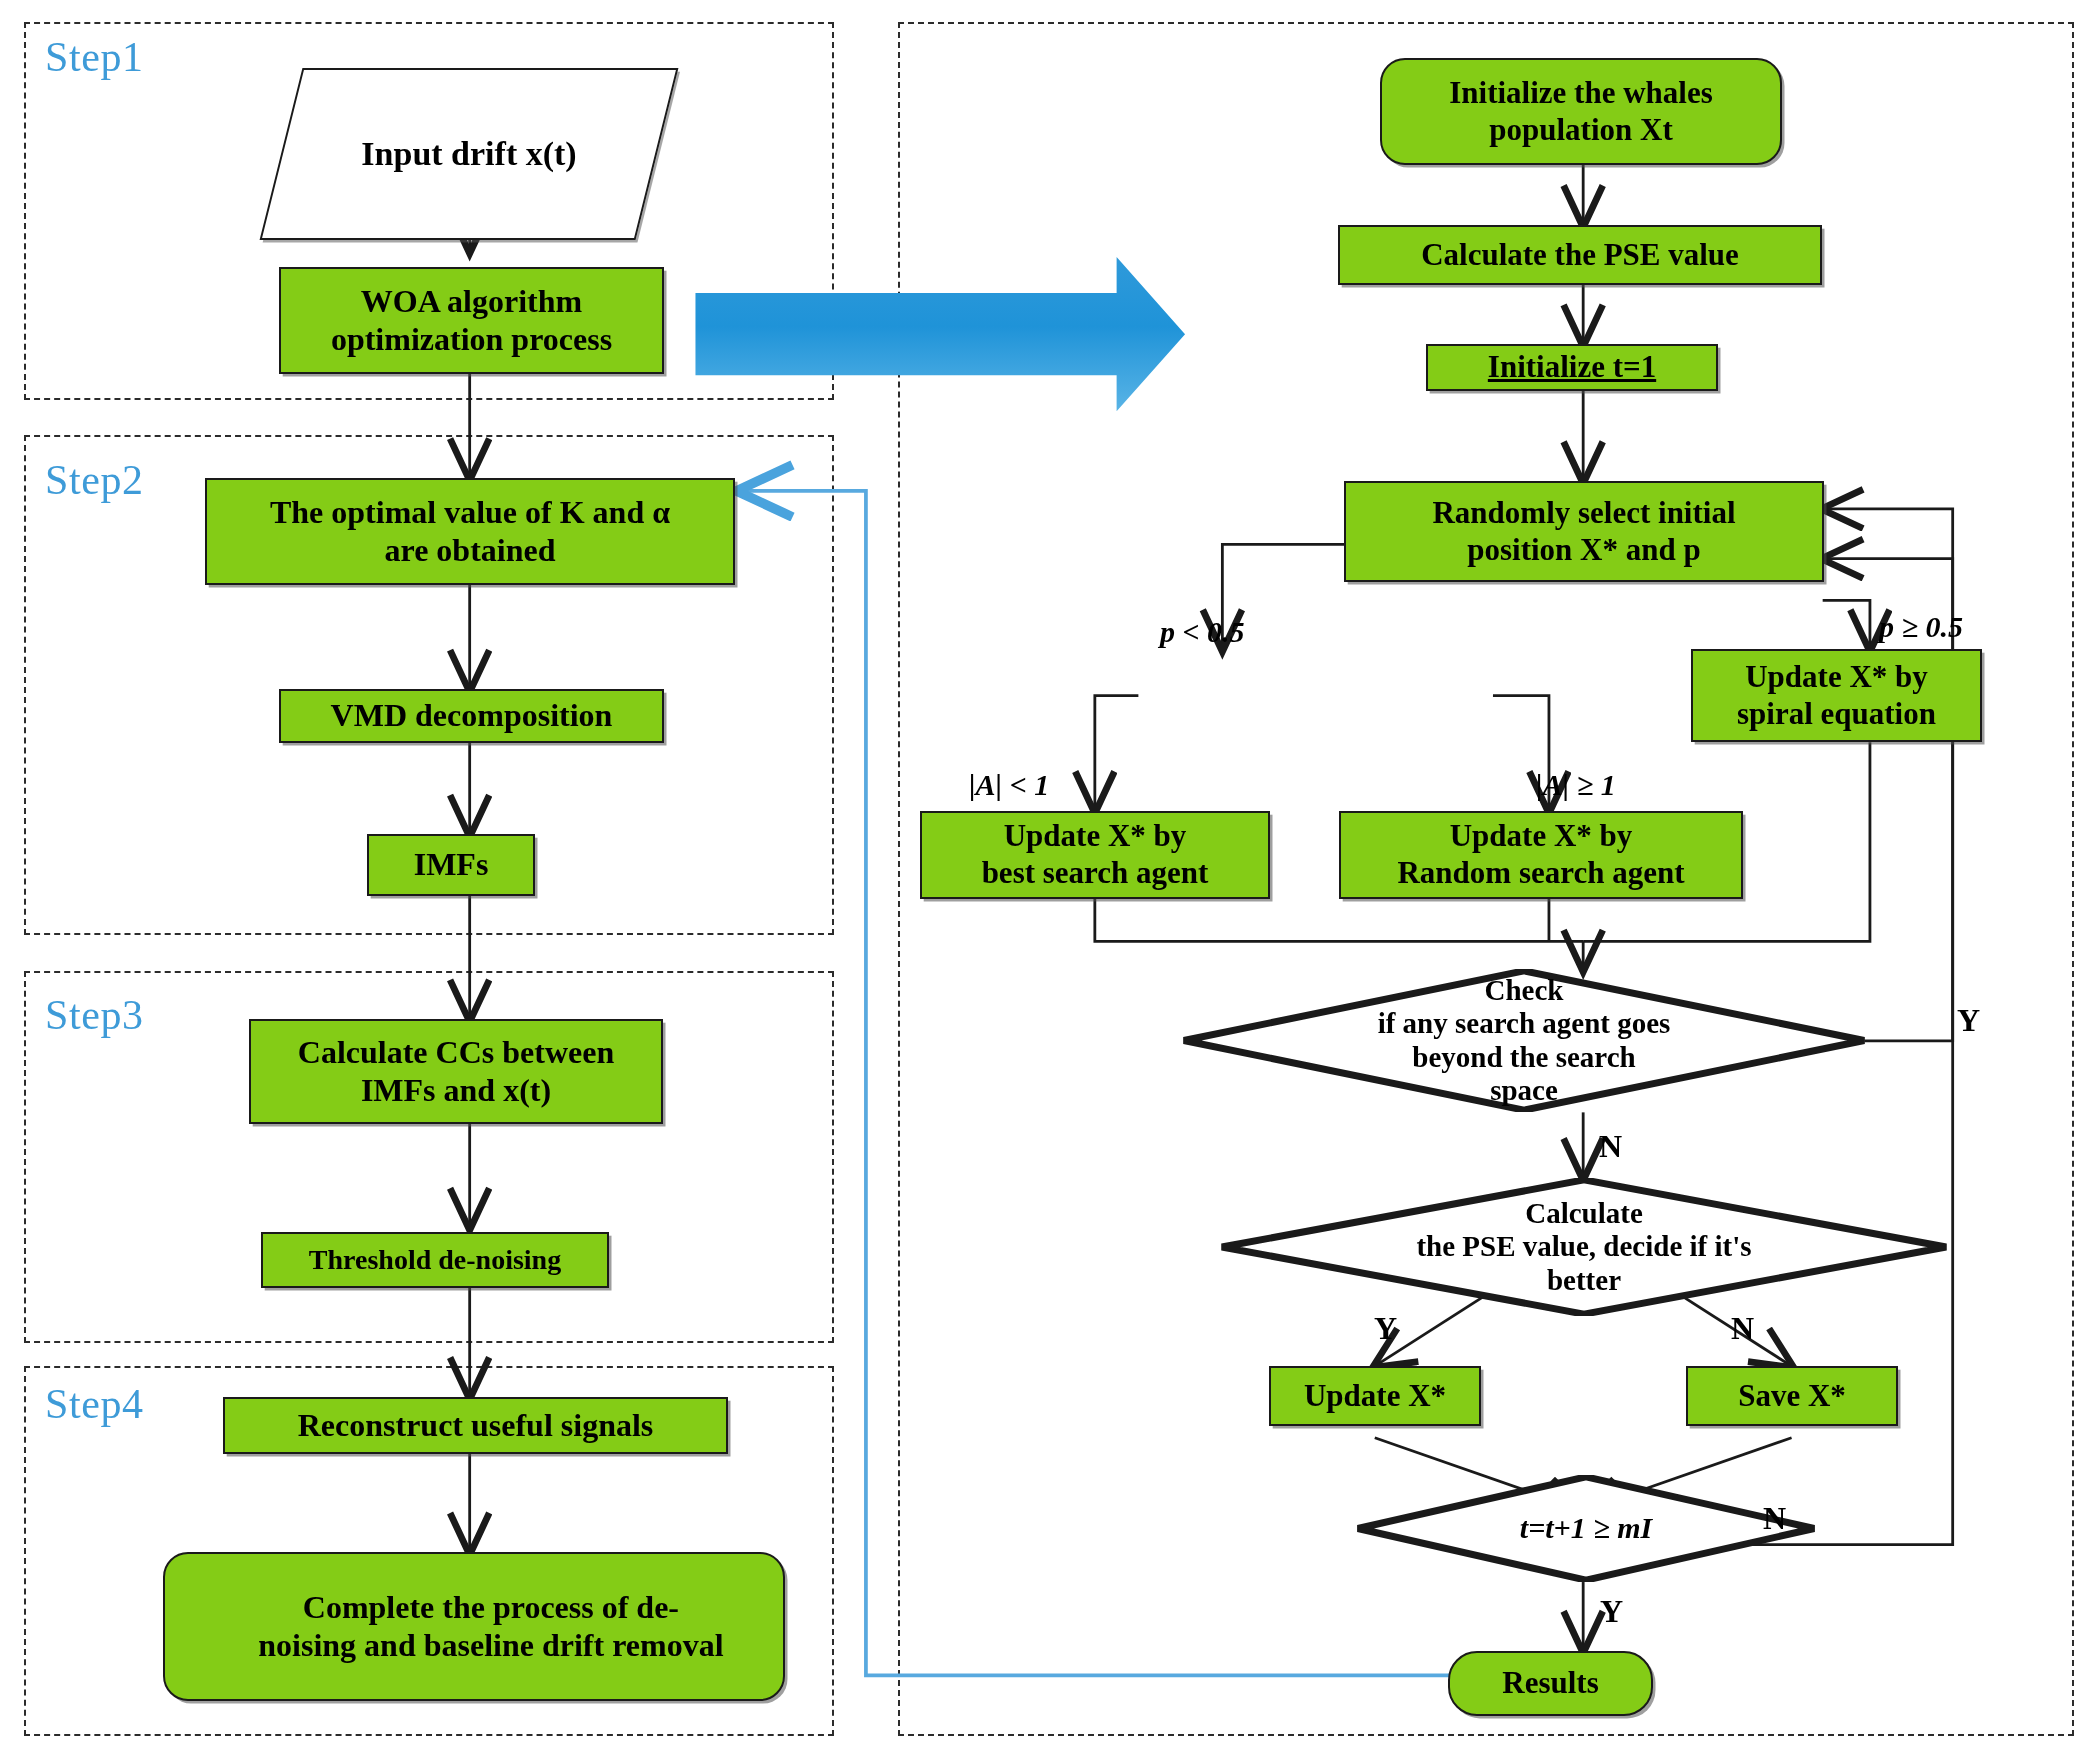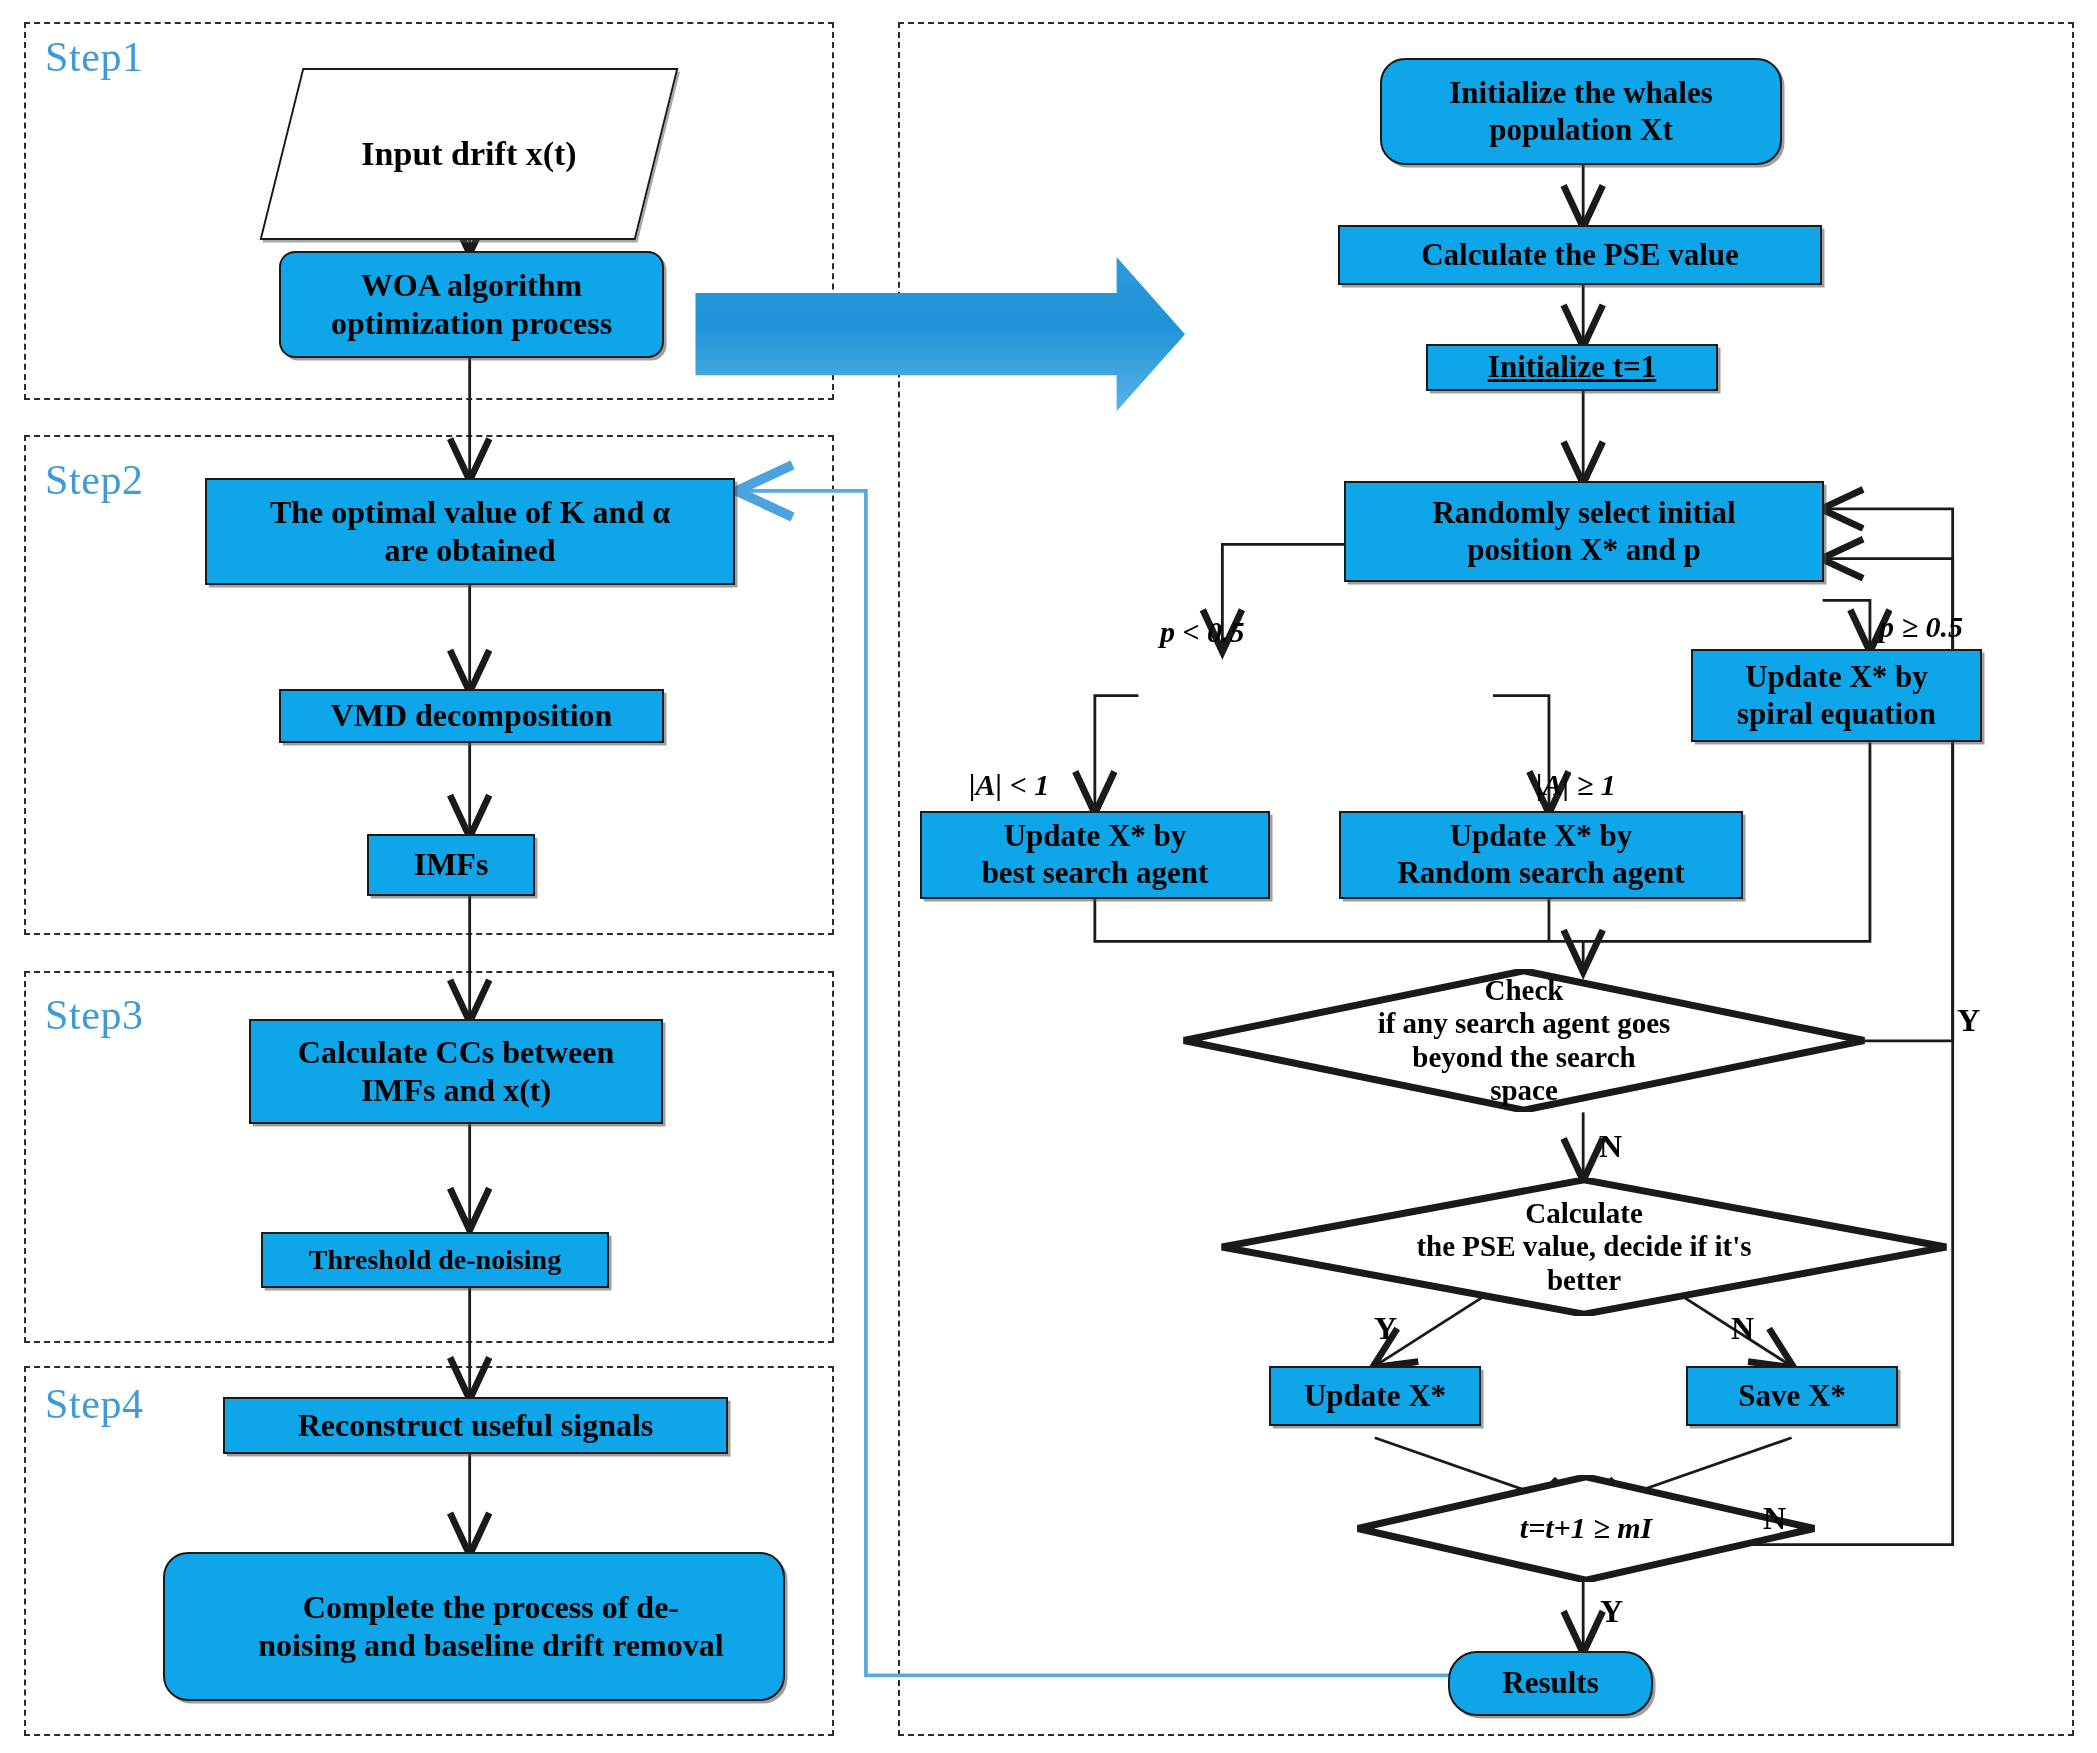--- a/index.html
+++ b/index.html
@@ -5,21 +5,21 @@
   html,body{margin:0;padding:0;background:#fff;}
   body{font-family:"Liberation Serif", serif;}
   #stage{position:relative;width:2097px;height:1754px;background:#ffffff;overflow:hidden;margin-top:8px;}
 
   
   .panel{position:absolute;border:2.5px dashed #2b2b2b;box-sizing:border-box;}
   .steplabel{position:absolute;color:#3e9bd8;font-size:42px;font-family:"Liberation Serif",serif;
              letter-spacing:0.6px;white-space:nowrap;}
 
   
-  .node{position:absolute;box-sizing:border-box;background:#0ea5e9;border:2.5px solid #1a1a1a;
+  .node{position:absolute;box-sizing:border-box;background:#84cc16;border:2.5px solid #1a1a1a;
         display:flex;align-items:center;justify-content:center;text-align:center;
         font-family:"Liberation Serif",serif;font-weight:bold;color:#000;
         line-height:1.18;padding:2.5px 6.2px;box-shadow:3.1px 3.1px 0 -0.6px rgba(80,80,80,.55);}
   .node.round{border-radius:25px;}
   .node.small{border-radius:29px;}
 
   
   .para{position:absolute;box-sizing:border-box;}
   .para .skew{position:absolute;inset:0;border:2.5px solid #1a1a1a;background:#fff;
               transform:skewX(-14deg);box-shadow:3.1px 3.1px 0 -0.6px rgba(80,80,80,.5);}
@@ -120,21 +120,21 @@
     <g stroke="#58a9df" stroke-width="6" fill="none">
       <path d="M2330,2680 L1392,2680 L1392,776 L1190,776" marker-end="url(#arwB)"></path>
     </g>
   </svg>
 
   <div class="para" style="left:281px;top:60px;width:376px;height:172px;">
     <div class="skew"></div>
     <div class="txt" style="font-size:34px;">Input drift x(t)</div>
   </div>
 
-  <div class="node" style="left:279px;top:243px;width:385px;height:107px;font-size:32px;white-space:pre-line;border-radius:16px;">WOA algorithm
+  <div class="node" style="left:279px;top:259px;width:385px;height:107px;font-size:32px;white-space:pre-line;">WOA algorithm
 optimization process</div>
 
   <div class="node" style="left:205px;top:470px;width:530px;height:107px;font-size:32px;white-space:pre-line;">The optimal value of K and α
 are obtained</div>
 
   <div class="node" style="left:279px;top:681px;width:385px;height:54px;font-size:32px;">VMD decomposition</div>
 
   <div class="node" style="left:367px;top:826px;width:168px;height:62px;font-size:32px;">IMFs</div>
 
   <div class="node" style="left:249px;top:1011px;width:414px;height:105px;font-size:32px;white-space:pre-line;">Calculate CCs between

